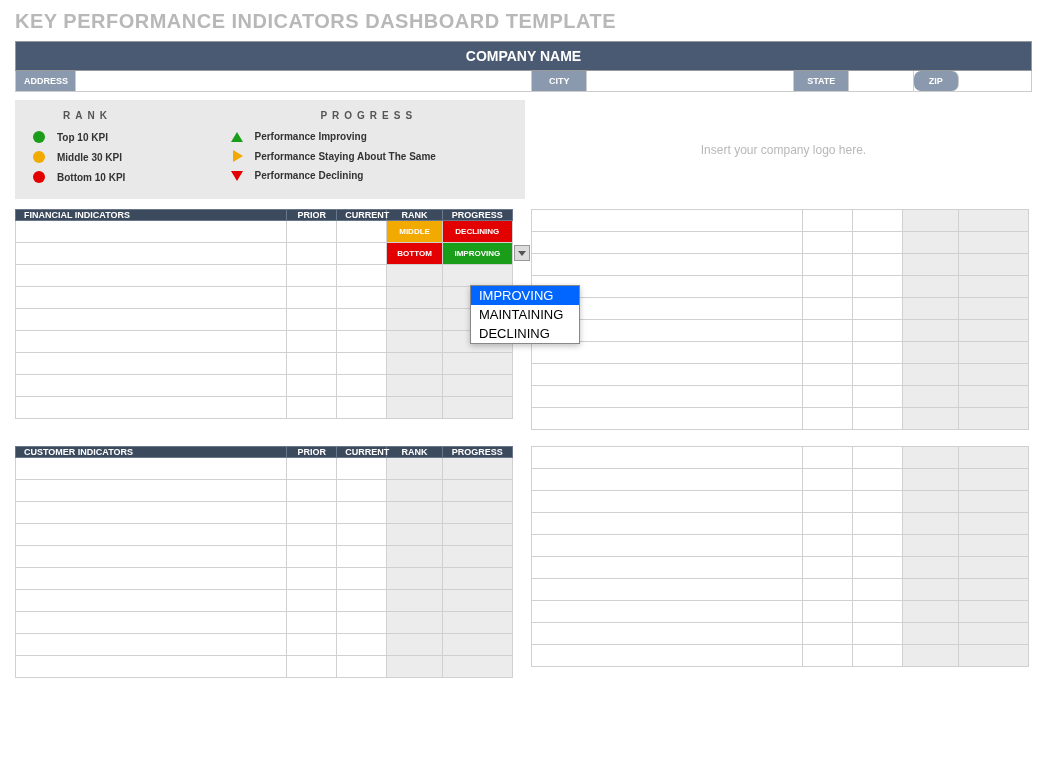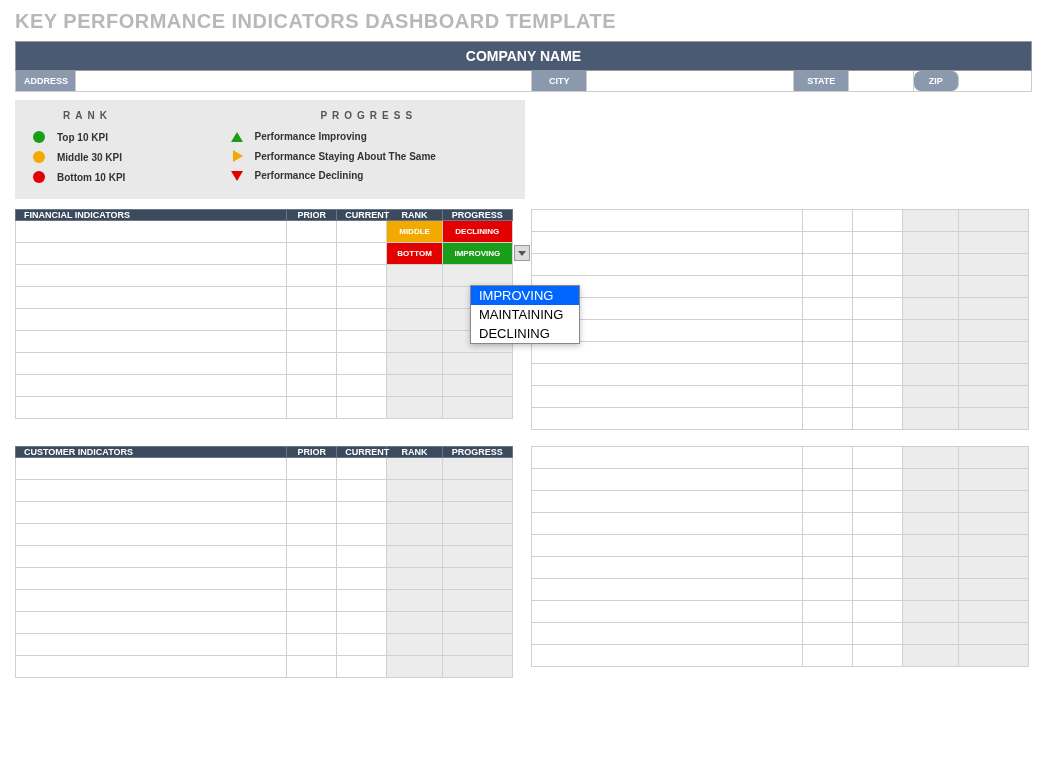--- a/index.html
+++ b/index.html
@@ -86,20 +86,21 @@
       <div class="legend-item">
           <span class="tri-rt"></span>
           <span>Performance Staying About The Same</span>
         </div>
       <div class="legend-item">
           <span class="tri-dn"></span>
           <span>Performance Declining</span>
         </div>
     </div>
   </div>
+  <div class="logo-area">Insert your company logo here.</div>
 </div>
 
 <div class="quads">
 
   <div class="quad">
     <table class="kpi">
       <colgroup>
           <col class="col-name">
           <col class="col-s">
           <col class="col-s">

